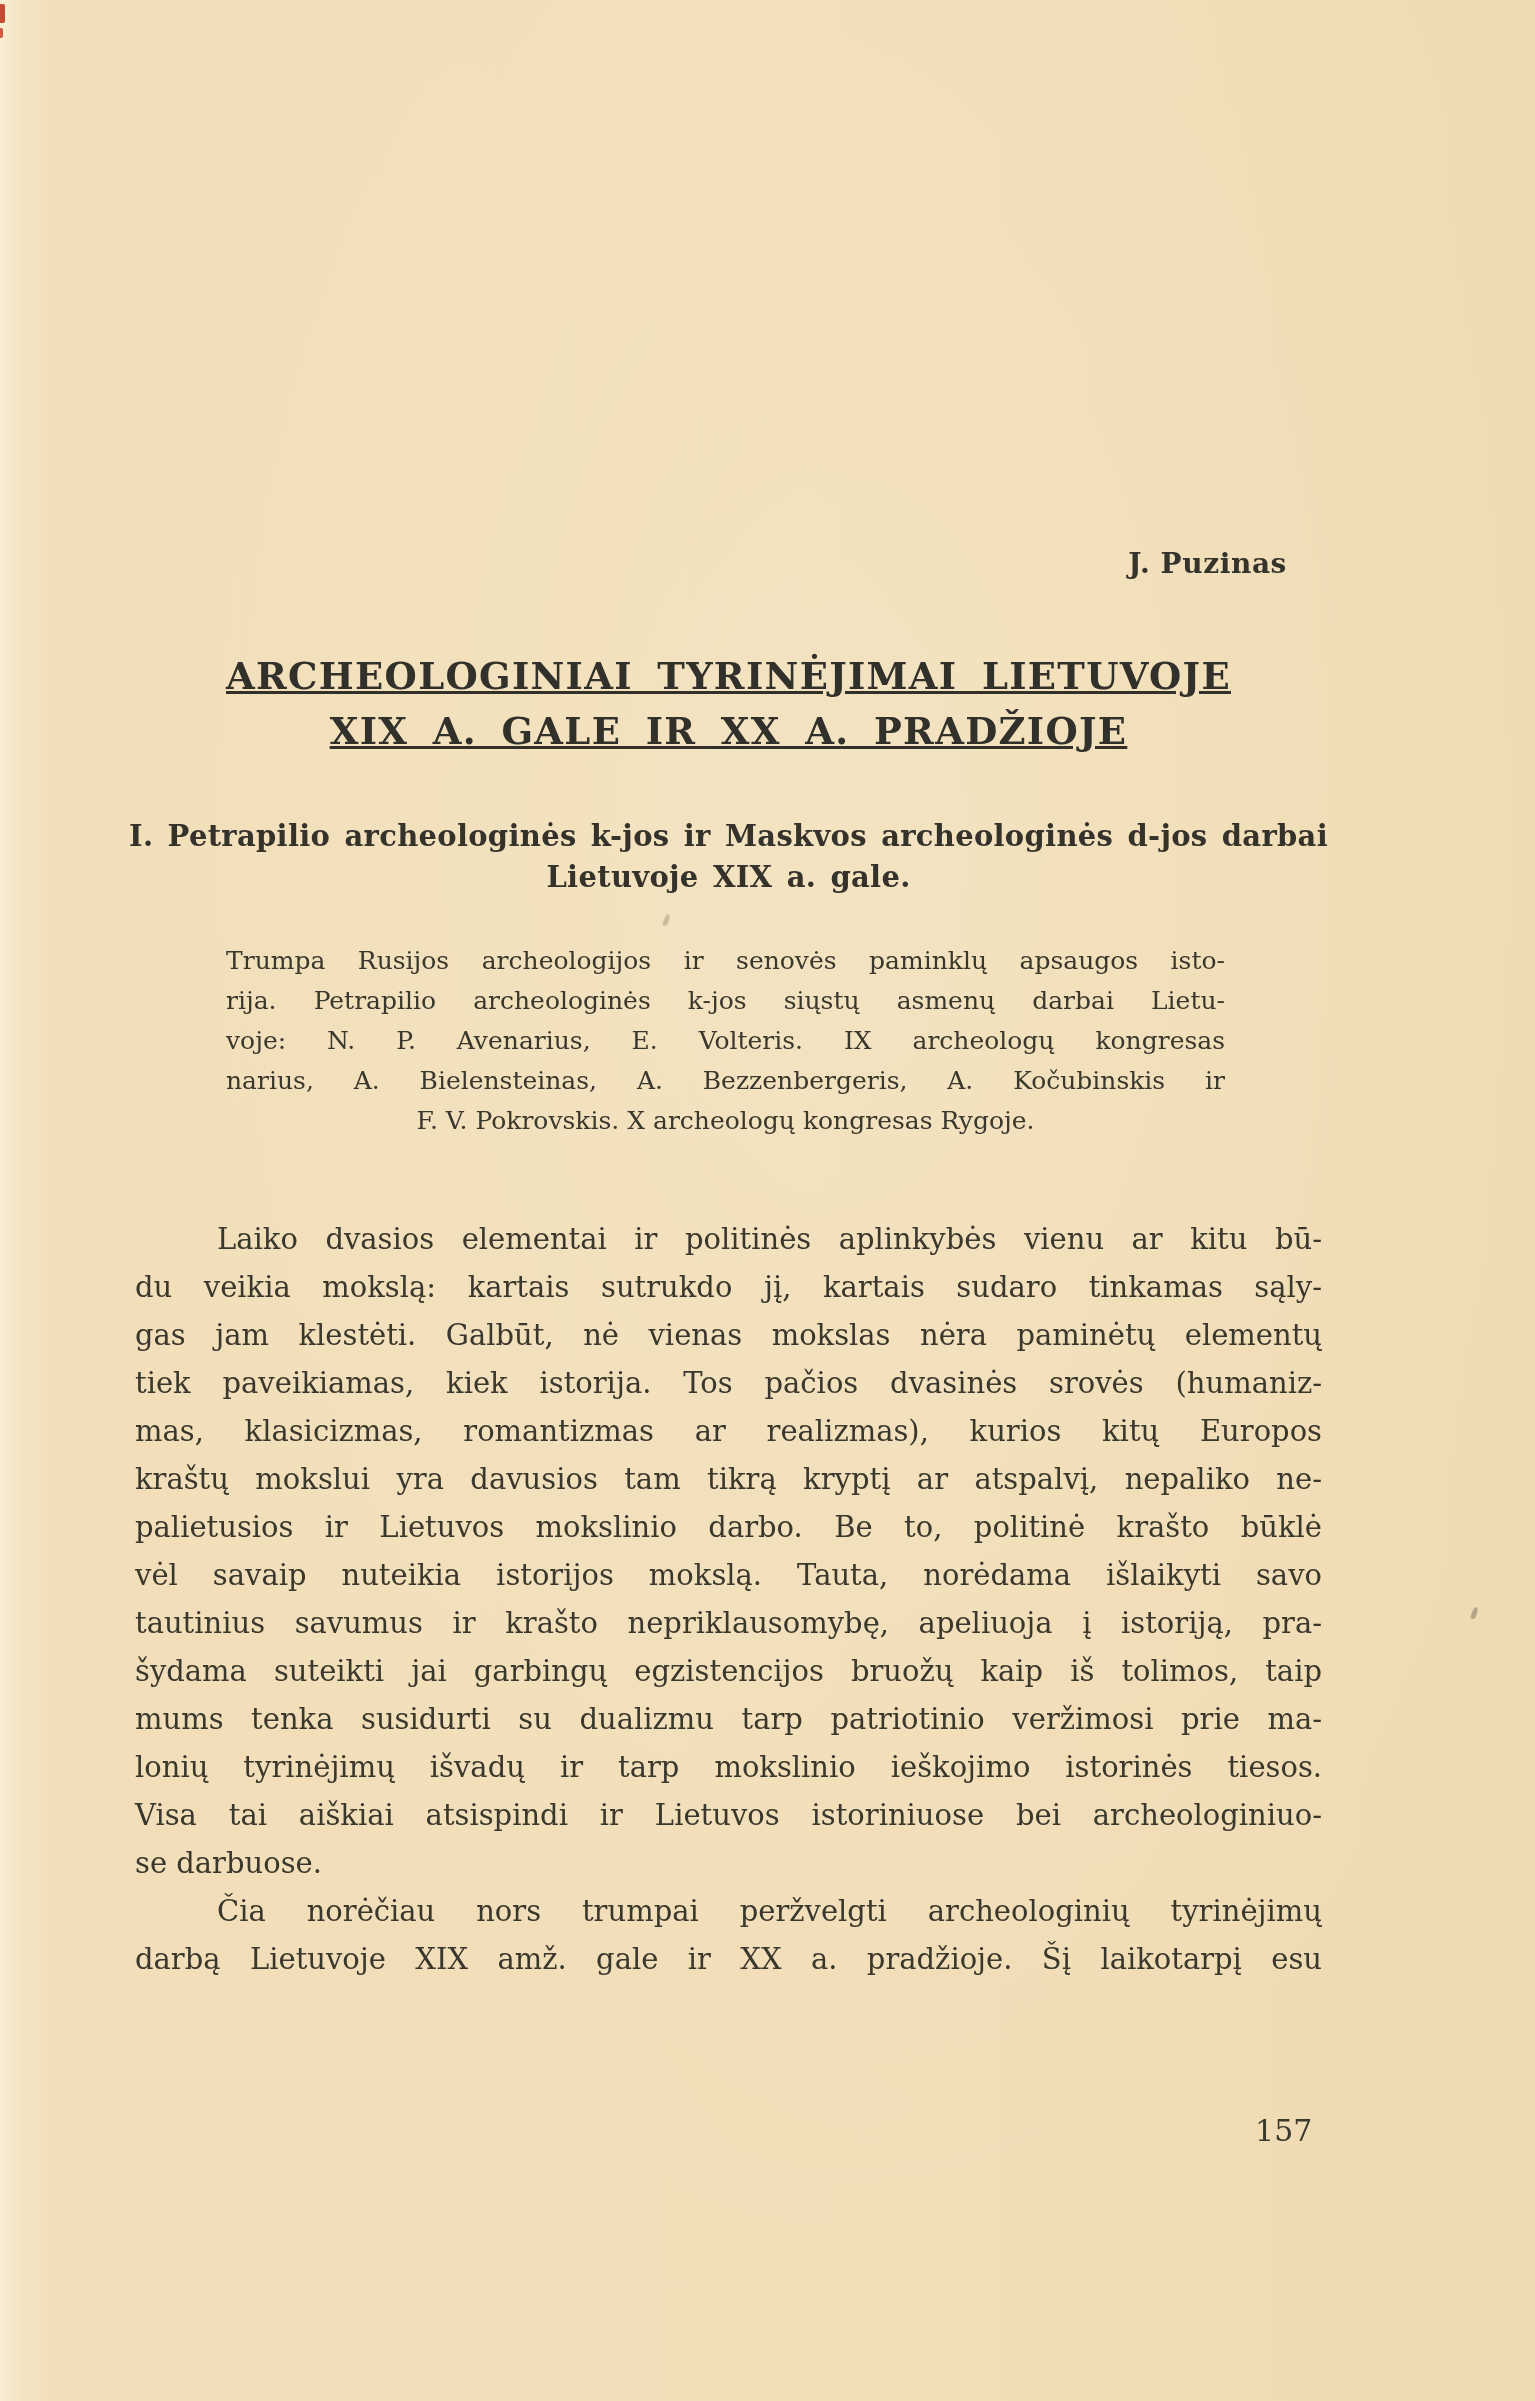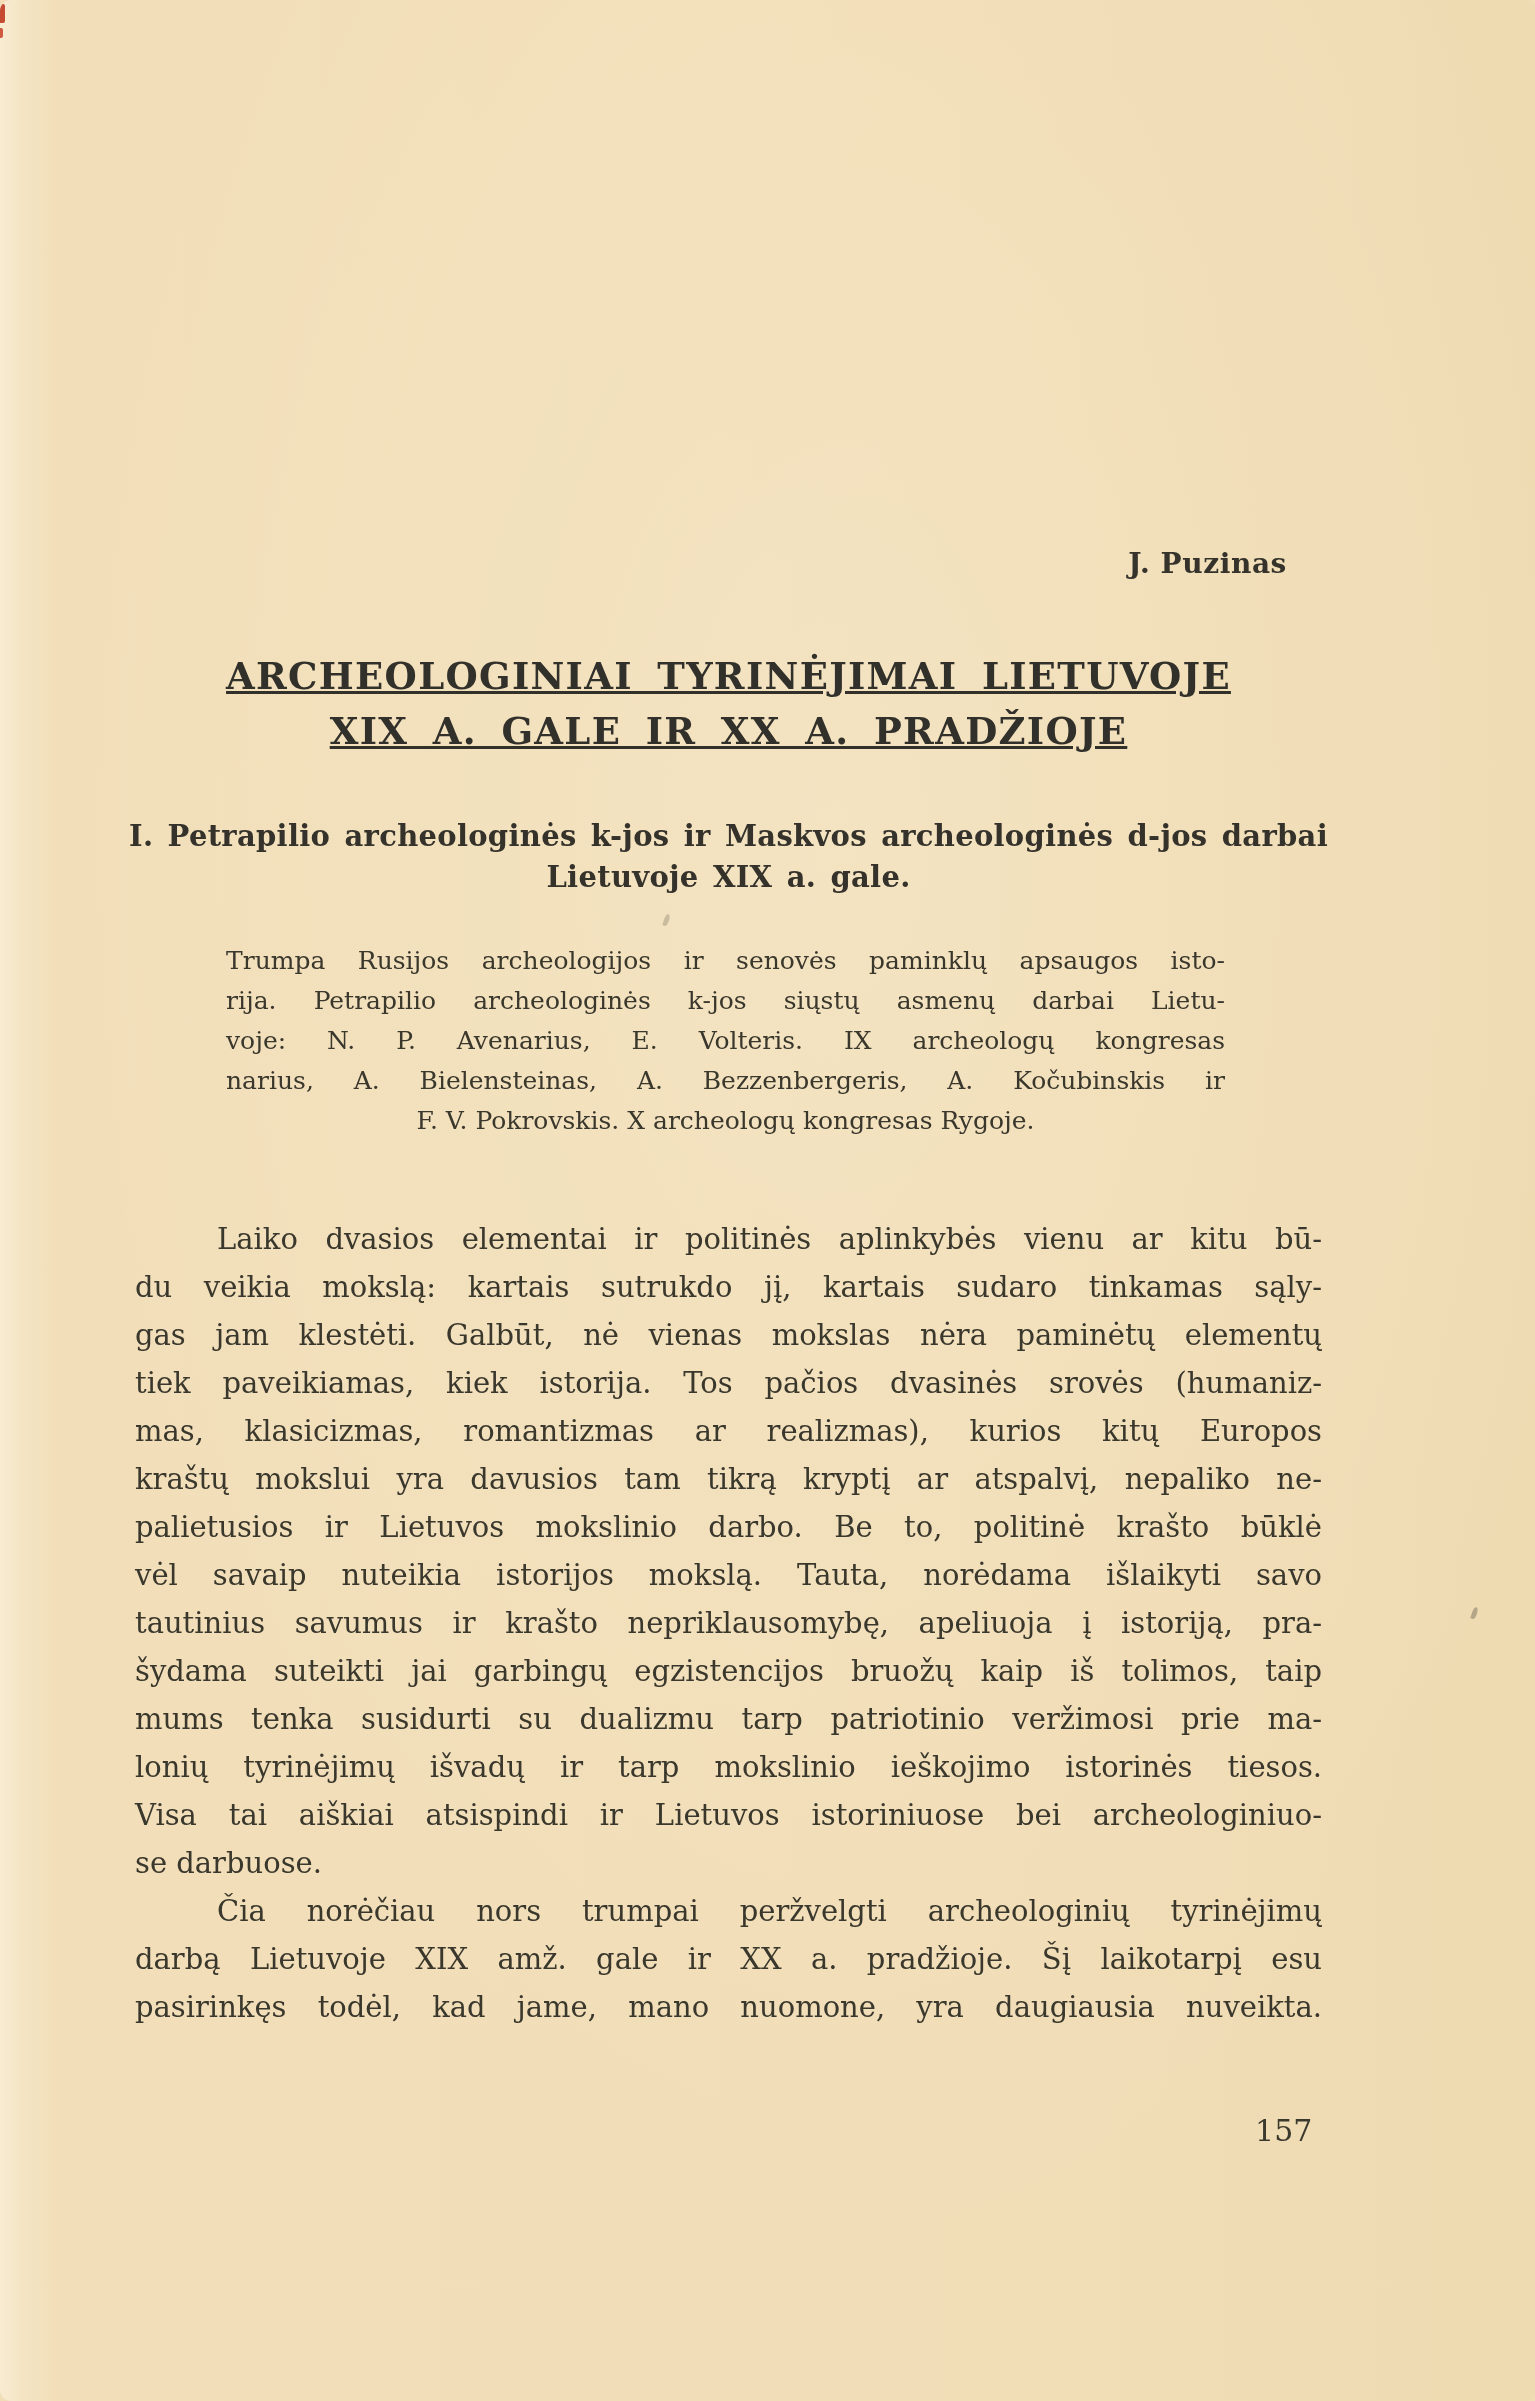--- a/index.html
+++ b/index.html
@@ -8,21 +8,20 @@
   .page {
     position: relative;
     width: 1536px;
     height: 2401px;
     overflow: hidden;
     font-family: "DejaVu Serif", "Liberation Serif", serif;
     color: #3a372c;
     background:
       radial-gradient(ellipse at 55% 35%, rgba(255,250,235,0.20), rgba(0,0,0,0) 65%),
       linear-gradient(90deg, #f8ecd2 0px, #f4e4c4 22.5px, #f2dfba 55px, #f1ddb6 65%, #efdbb2 100%);
-    border-radius: 11px;
   }
 
   .column {
     position: absolute;
     left: 135px;
     top: 0;
     width: 1187px;
     height: 100%;
   }
 
@@ -162,20 +161,19 @@
         <div class="line justify">palietusios ir Lietuvos mokslinio darbo. Be to, politinė krašto būklė</div>
         <div class="line justify">vėl savaip nuteikia istorijos mokslą. Tauta, norėdama išlaikyti savo</div>
         <div class="line justify">tautinius savumus ir krašto nepriklausomybę, apeliuoja į istoriją, pra-</div>
         <div class="line justify">šydama suteikti jai garbingų egzistencijos bruožų kaip iš tolimos, taip</div>
         <div class="line justify">mums tenka susidurti su dualizmu tarp patriotinio veržimosi prie ma-</div>
         <div class="line justify">lonių tyrinėjimų išvadų ir tarp mokslinio ieškojimo istorinės tiesos.</div>
         <div class="line justify">Visa tai aiškiai atsispindi ir Lietuvos istoriniuose bei archeologiniuo-</div>
         <div class="line left">se darbuose.</div>
         <div class="line justify indent">Čia norėčiau nors trumpai peržvelgti archeologinių tyrinėjimų</div>
         <div class="line justify">darbą Lietuvoje XIX amž. gale ir XX a. pradžioje. Šį laikotarpį esu</div>
-        <div class="line justify">pasirinkęs todėl, kad jame, mano nuomone, yra daugiausia nuveikta.</div>
       </div>
 
     <div class="pagenum">157</div>
 
   </div>
 </div>
 
 
 </body></html>

